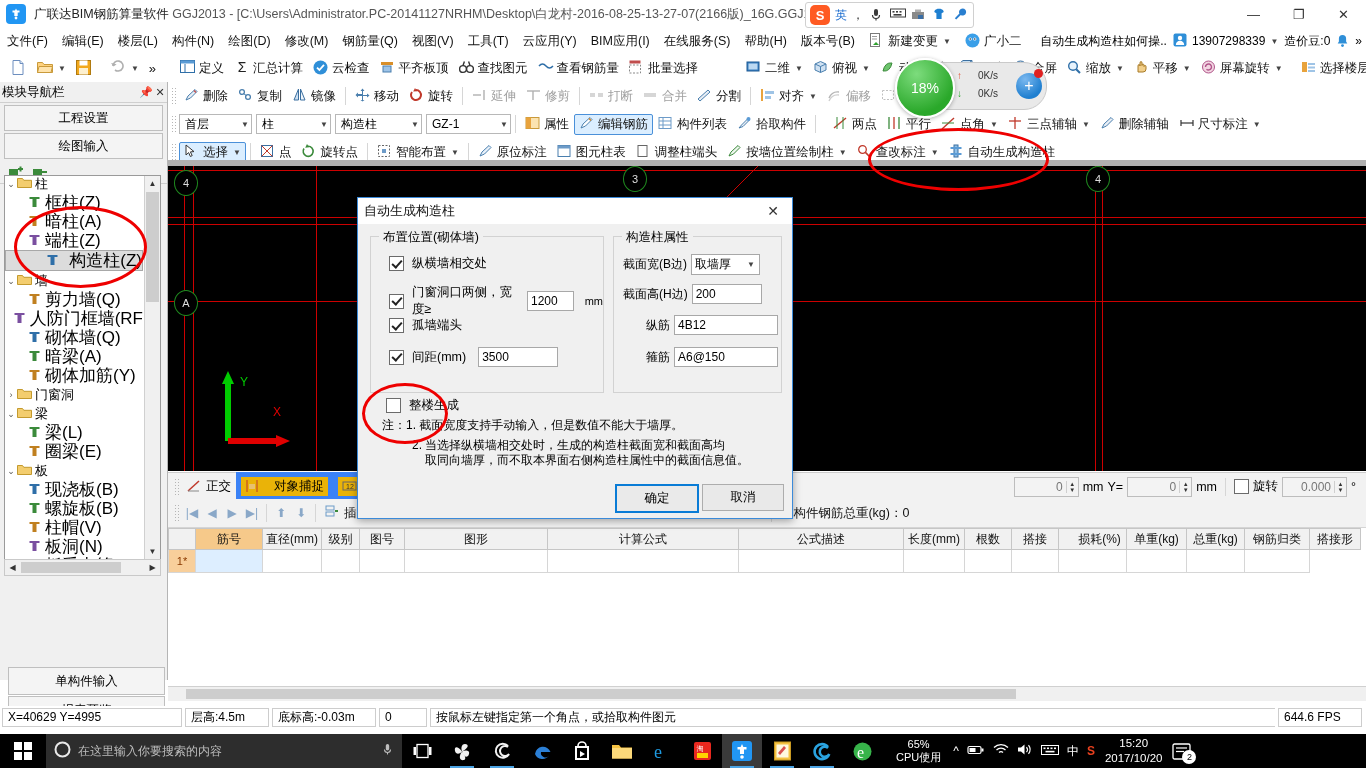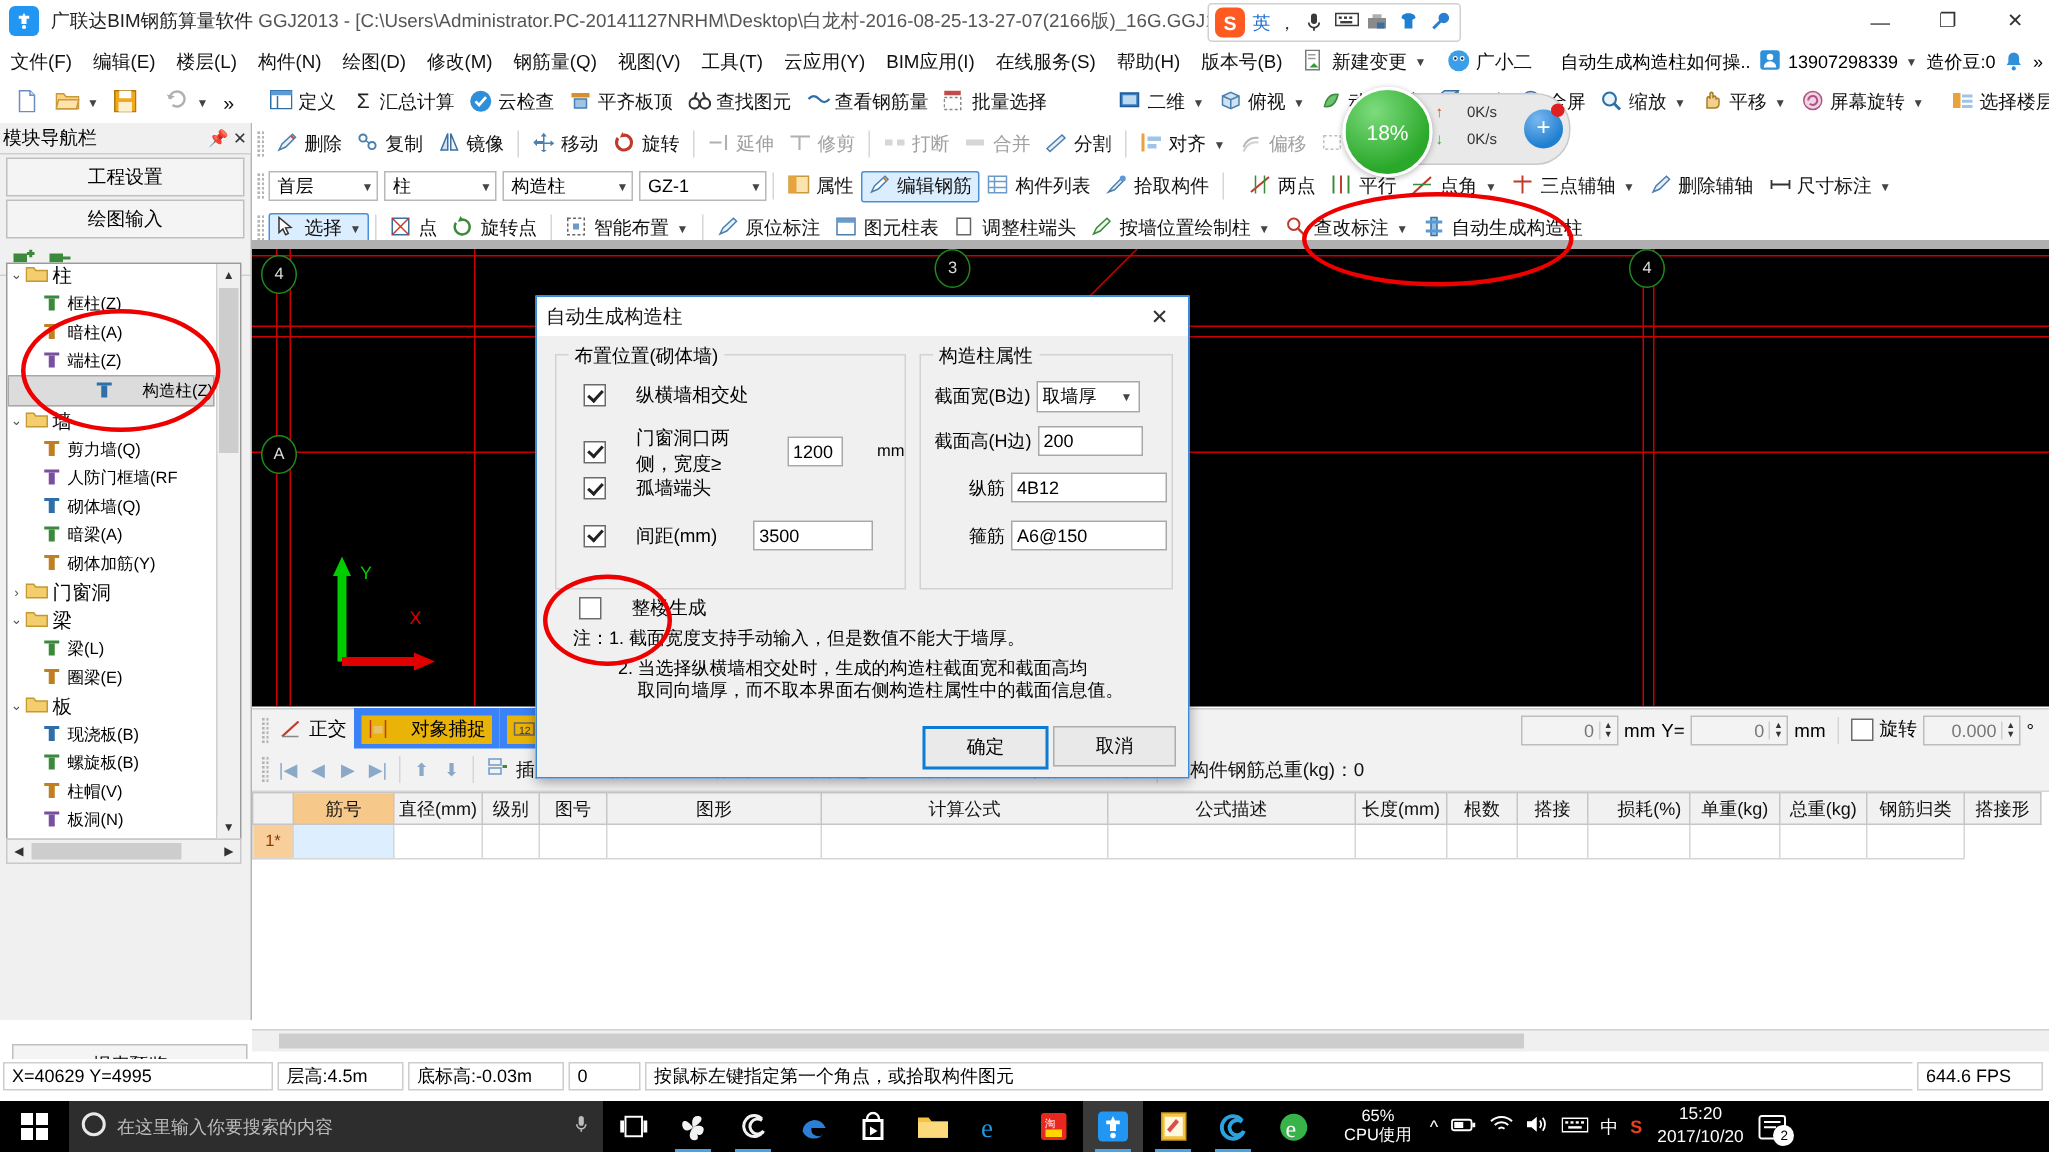--- a/index.html
+++ b/index.html
@@ -72,21 +72,21 @@
   .lp-toolstrip{height:22px;display:flex;align-items:center;gap:8px;padding-left:8px;
     border-bottom:1px solid #cfcfcf;}
   .treebox{position:absolute;left:4px;top:93px;width:155px;height:383px;background:#fff;
     border:1px solid #9a9a9a;overflow:hidden;}
   .tree{position:absolute;left:0;top:0;width:138px;}
   .trow-i{height:19px;display:flex;align-items:center;font-size:12.5px;white-space:nowrap;}
   .trow-i.sel{background:#dcdcdc;}
   .tw{width:12px;text-align:center;font-size:9px;color:#555;}
   .tgap{width:10px;}
   .folder{width:15px;height:13px;margin-right:3px;flex:0 0 15px;}
-  .tlabel{font-size:11px;}
+  .tlabel{font-size:17px;}
   .tscroll{position:absolute;right:0;top:0;width:15px;height:100%;background:#f0f0f0;
      border-left:1px solid #d0d0d0;}
   .tsb-btn{height:15px;display:flex;align-items:center;justify-content:center;font-size:8px;color:#333;
     background:#f0f0f0;}
   .tsb-thumb{position:absolute;left:1px;top:16px;width:13px;height:110px;background:#cdcdcd;}
   .hscroll{position:absolute;left:4px;top:477px;width:155px;height:15px;background:#f0f0f0;
     border:1px solid #c9c9c9;display:flex;align-items:center;}
   .hsb-btn{width:15px;text-align:center;font-size:8px;color:#333;}
   .hsb-thumb{flex:1;height:11px;background:#cdcdcd;margin:0 1px;max-width:100px;}
 
@@ -132,21 +132,21 @@
     margin-right:3px;white-space:nowrap;}
 
   
   .dlg{position:absolute;left:357px;top:197px;width:434px;height:320px;background:#f0f0f0;
     border:1px solid #3b8ad9;box-shadow:0 2px 8px rgba(0,0,0,.35);}
   .dlg-tt{height:26px;background:#fff;display:flex;align-items:center;padding:0 6px;}
   .dlg-tt .t{flex:1;font-size:13px;color:#111;}
   .dlg-x{width:26px;height:24px;display:flex;align-items:center;justify-content:center;font-size:14px;color:#333;}
   .gbox{position:absolute;border:1px solid #d2d2d2;}
   .gbox .lg{position:absolute;top:-8px;left:8px;background:#f0f0f0;padding:0 4px;font-size:12.5px;}
-  .ckrow{display:flex;align-items:center;font-size:12.5px;gap:20px;}
+  .ckrow{display:flex;align-items:center;font-size:12.5px;gap:8px;}
   .ck{width:13px;height:13px;border:1px solid #6b6b6b;background:#fff;display:inline-block;
     position:relative;flex:0 0 13px;}
   .ck.on::after{content:"";position:absolute;left:3.5px;top:0.5px;width:4px;height:8px;
     border:solid #222;border-width:0 2px 2px 0;transform:rotate(42deg);}
   .tin{border:1px solid #a8a8a8;background:#fff;height:18px;font-size:12px;padding:0 3px;
     display:flex;align-items:center;}
   .sel{border:1px solid #a8a8a8;background:#fff;height:19px;font-size:12px;padding:0 0 0 3px;
     display:flex;align-items:center;justify-content:space-between;}
   .sel .ar{width:16px;text-align:center;font-size:8px;color:#444;}
   .dbtn{width:80px;height:25px;border:1px solid #adadad;background:#e9e9e9;font-size:12.5px;
@@ -1081,20 +1081,21 @@
         <div class="tsb-btn" style="position:absolute;bottom:0;width:15px;">▼</div>
       </div>
     </div>
 
     <div class="hscroll">
       <div class="hsb-btn">◀</div>
       <div class="hsb-thumb"></div>
       <div class="hsb-btn" style="margin-left:auto;">▶</div>
     </div>
 
+    <div class="lp-btn" style="position:absolute;left:4px;top:583px;width:155px;height:26px;">单构件输入</div>
     <div class="lp-btn" style="position:absolute;left:4px;top:612px;width:155px;height:26px;">报表预览</div>
   </div>
 
   <div class="ruler"></div>
   <div class="canvas">
 
     <div class="cl" style="left:0;top:4px;width:1198px;height:1px;"></div>
     <div class="cl" style="left:0;top:51px;width:1198px;height:1px;"></div>
     <div class="cl" style="left:0;top:58px;width:1198px;height:1px;"></div>
     <div class="cl" style="left:0;top:135px;width:1198px;height:1px;"></div>

